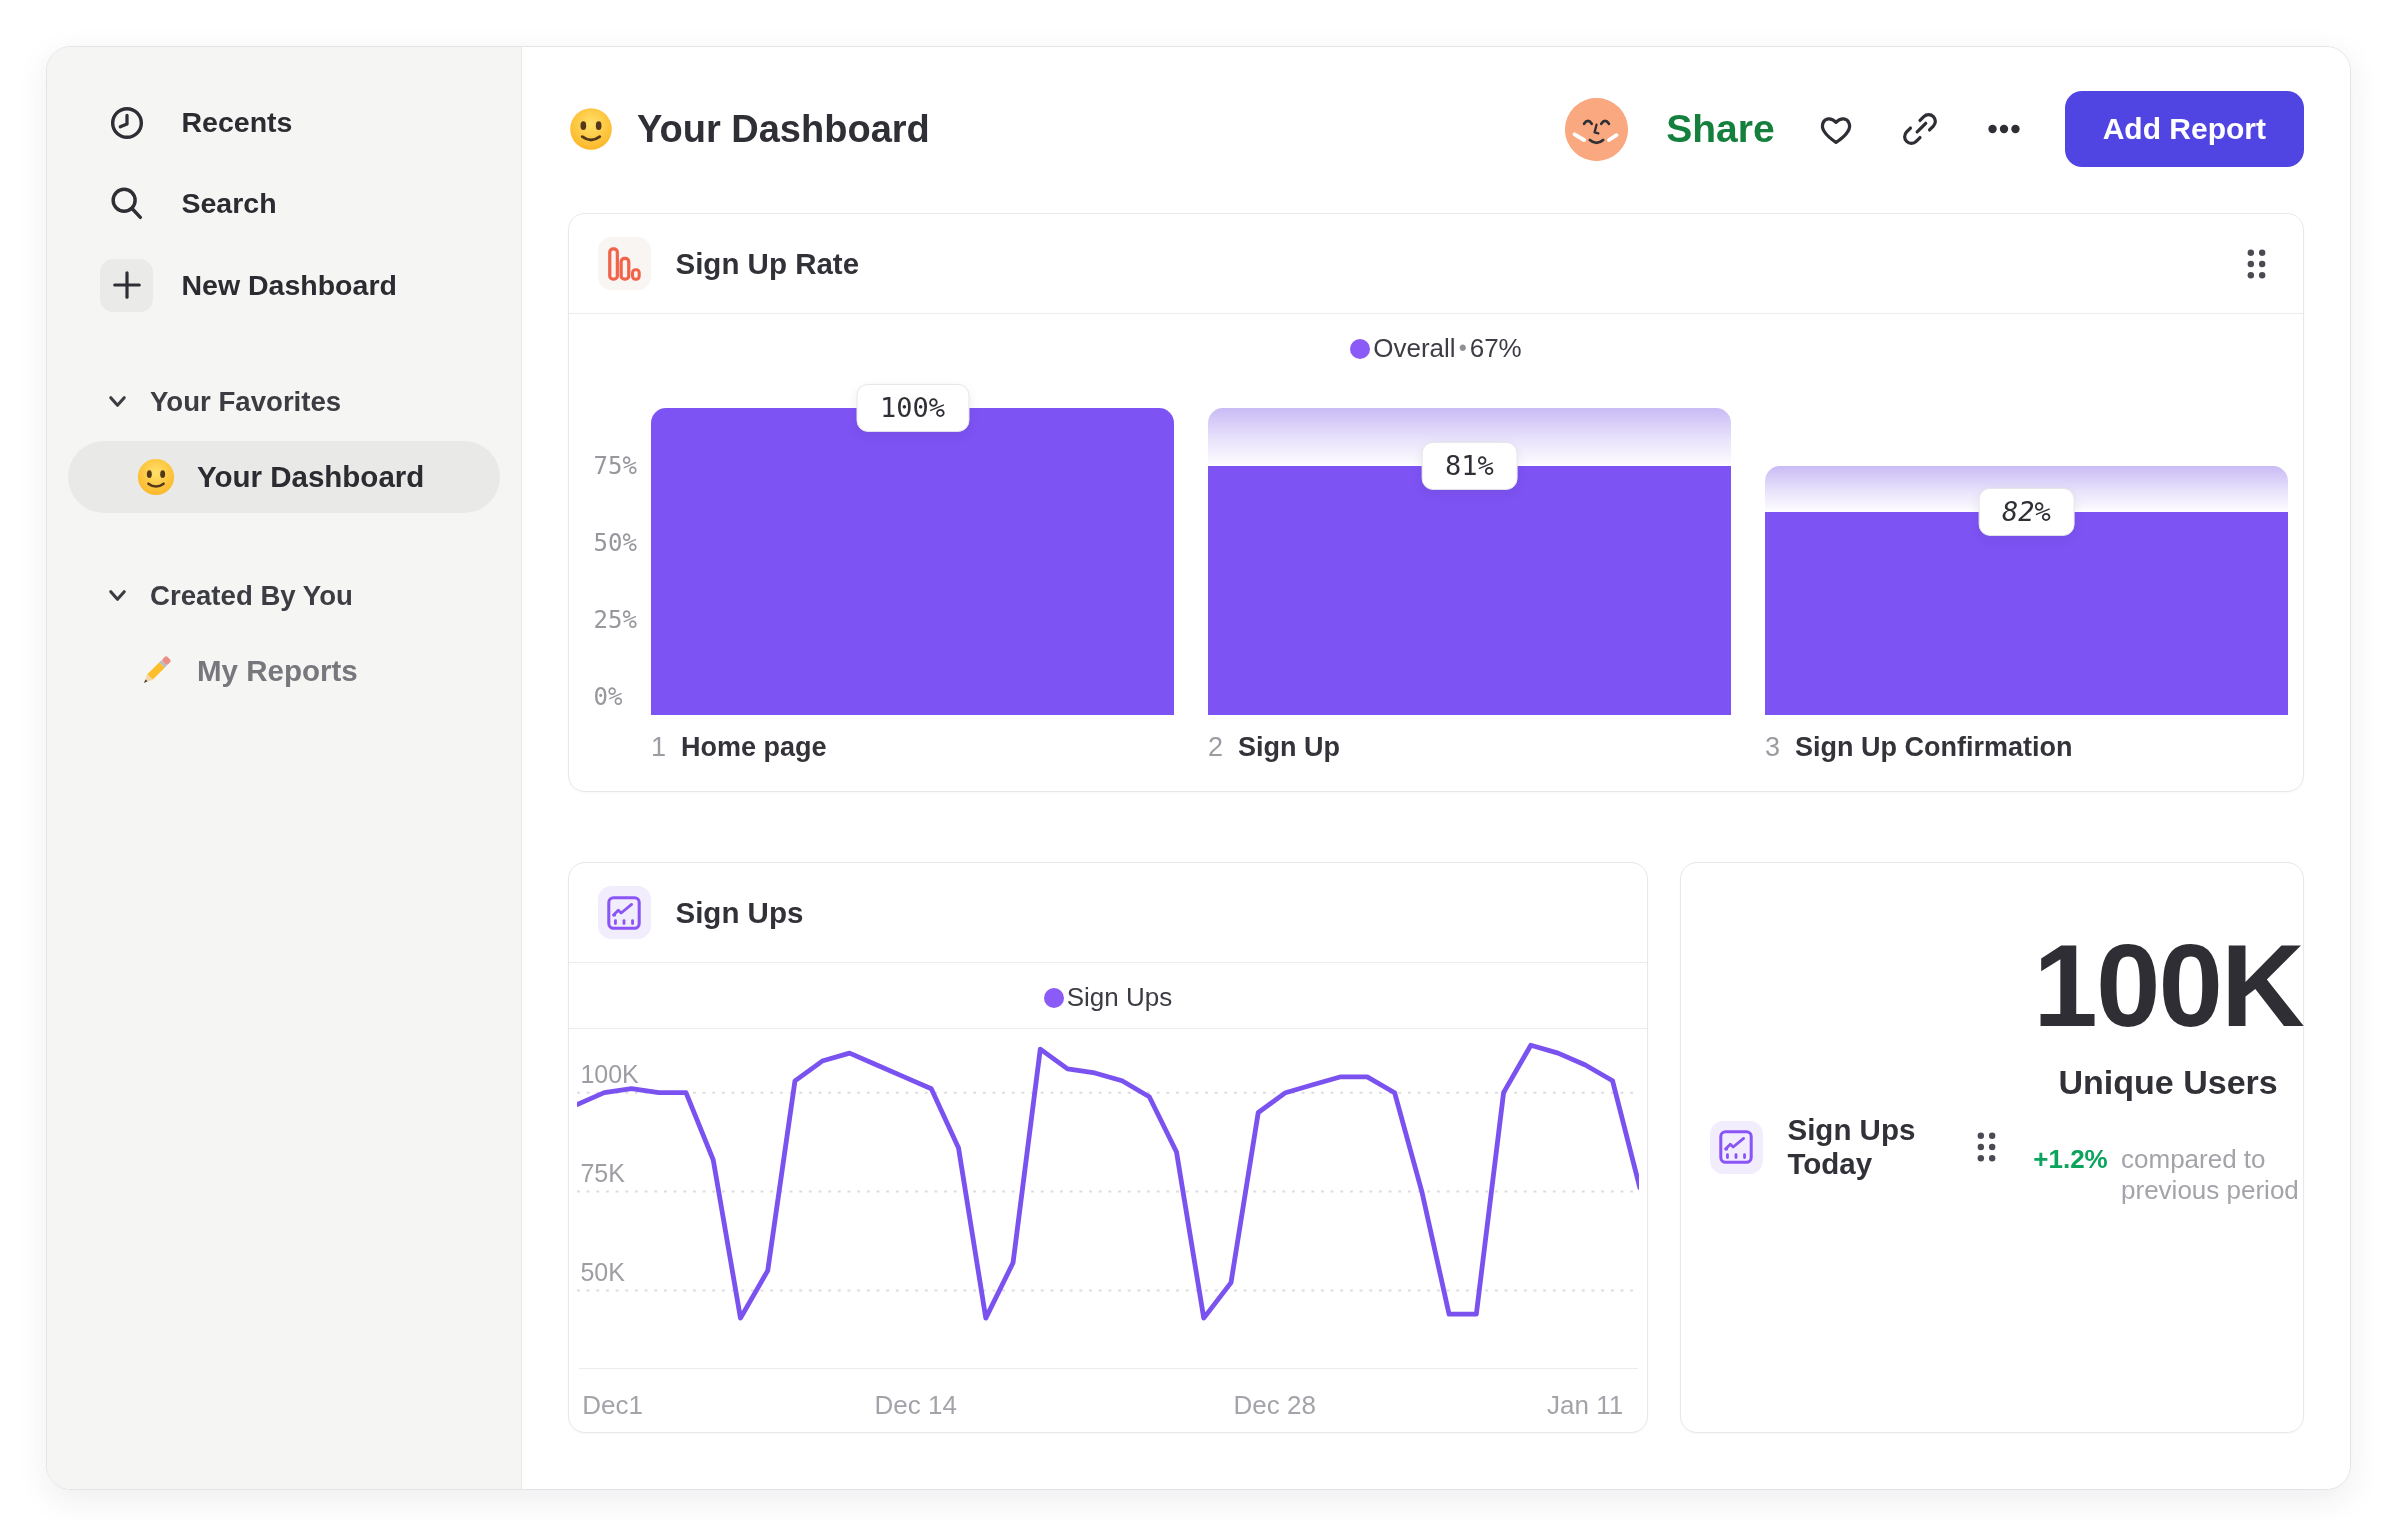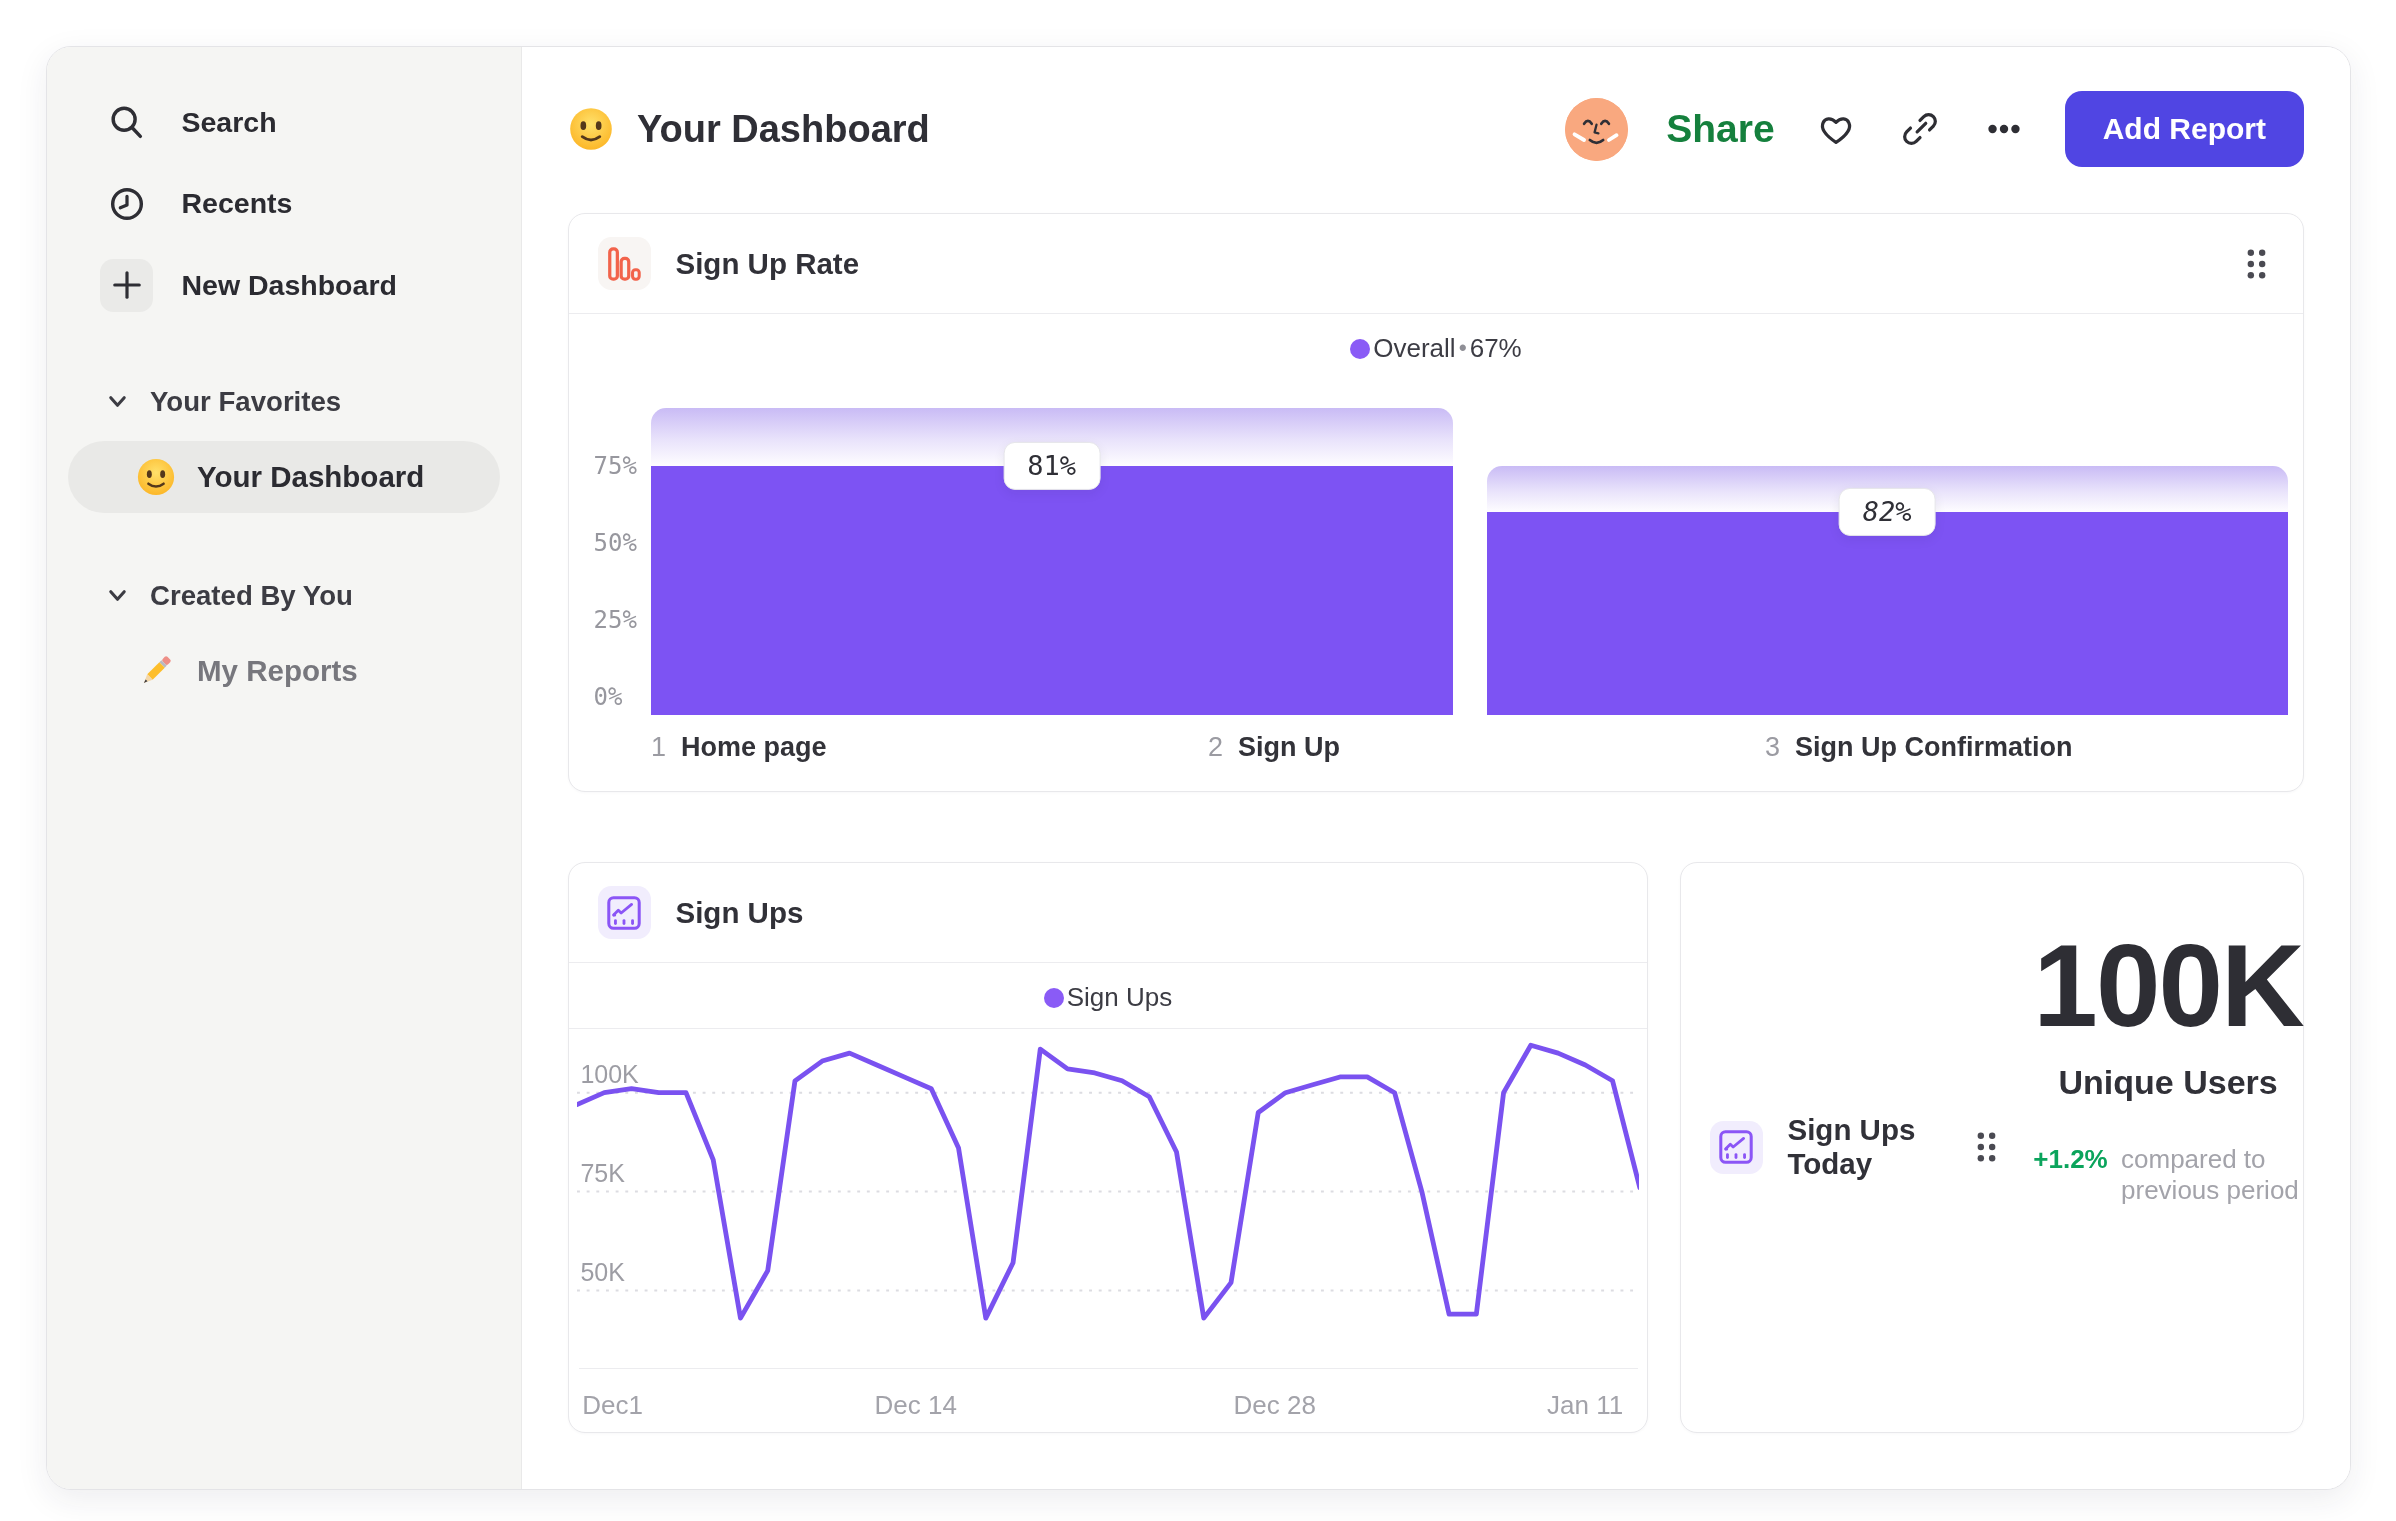--- a/index.html
+++ b/index.html
@@ -100,34 +100,34 @@
 </style>
 </head>
 <body>
 
 <div class="app">
 
   <nav class="sidebar">
     <div class="side-item">
       <span class="ic">
         <svg width="42" height="42" viewBox="0 0 44 44">
-            <circle cx="19" cy="18" r="11.5" fill="none" stroke="#2e2e34" stroke-width="3.6"></circle>
-            <line x1="27.5" y1="27" x2="36" y2="36" stroke="#2e2e34" stroke-width="3.6" stroke-linecap="round"></line>
+            <circle cx="22" cy="22" r="15" fill="none" stroke="#2e2e34" stroke-width="3.6"></circle>
+            <polyline points="22,14 22,23 15,26" fill="none" stroke="#2e2e34" stroke-width="3.4" stroke-linecap="round" stroke-linejoin="round"></polyline>
           </svg>
       </span>
-      <span>Search</span>
+      <span>Recents</span>
     </div>
     <div class="side-item">
       <span class="ic">
         <svg width="42" height="42" viewBox="0 0 44 44">
-            <circle cx="22" cy="22" r="15" fill="none" stroke="#2e2e34" stroke-width="3.6"></circle>
-            <polyline points="22,14 22,23 15,26" fill="none" stroke="#2e2e34" stroke-width="3.4" stroke-linecap="round" stroke-linejoin="round"></polyline>
+            <circle cx="19" cy="18" r="11.5" fill="none" stroke="#2e2e34" stroke-width="3.6"></circle>
+            <line x1="27.5" y1="27" x2="36" y2="36" stroke="#2e2e34" stroke-width="3.6" stroke-linecap="round"></line>
           </svg>
       </span>
-      <span>Recents</span>
+      <span>Search</span>
     </div>
     <div class="side-item">
       <span class="ic boxed">
         <svg width="32" height="32" viewBox="0 0 34 34">
             <line x1="17" y1="4" x2="17" y2="30" stroke="#2e2e34" stroke-width="3.4" stroke-linecap="round"></line>
             <line x1="4" y1="17" x2="30" y2="17" stroke="#2e2e34" stroke-width="3.4" stroke-linecap="round"></line>
           </svg>
       </span>
       <span>New Dashboard</span>
     </div>
@@ -273,20 +273,24 @@
       </div>
 
       <div class="funnel-chart">
         <div class="funnel-yticks" id="funnel-yticks">
             <span class="ytick mono" style="top: 44px;">75%</span>
             <span class="ytick mono" style="top: 121px;">50%</span>
             <span class="ytick mono" style="top: 198px;">25%</span>
             <span class="ytick mono" style="top: 275px;">0%</span>
           </div>
         <div class="funnel-bars" id="funnel-bars">
+            <div class="fcol">
+              <div class="fsolid round" style="height: 100%;"></div>
+              <div class="ftip" style="top: 0px;">100%</div>
+            </div>
             <div class="fcol">
               <div class="fcap" style="top: 0%; height: 19%;"></div>
               <div class="fsolid" style="height: 81%;"></div>
               <div class="ftip" style="top: 58px;">81%</div>
             </div>
             <div class="fcol">
               <div class="fcap" style="top: 19%; height: 15%;"></div>
               <div class="fsolid" style="height: 66%;"></div>
               <div class="ftip" style="top: 104px; font-style: italic;">82%</div>
             </div>

